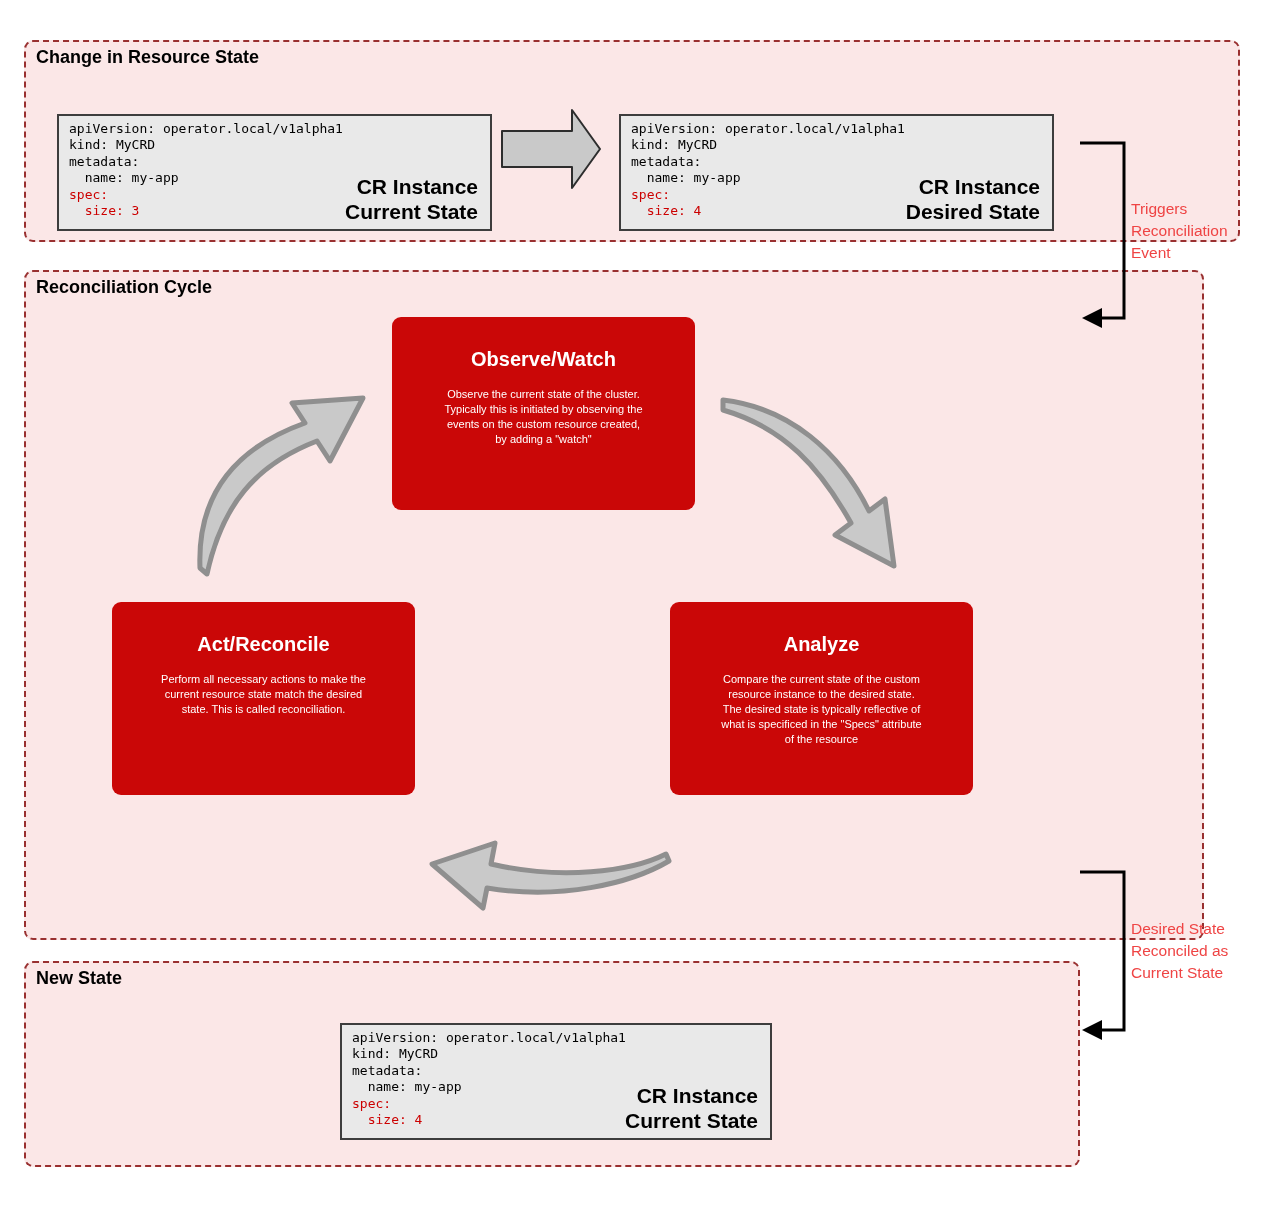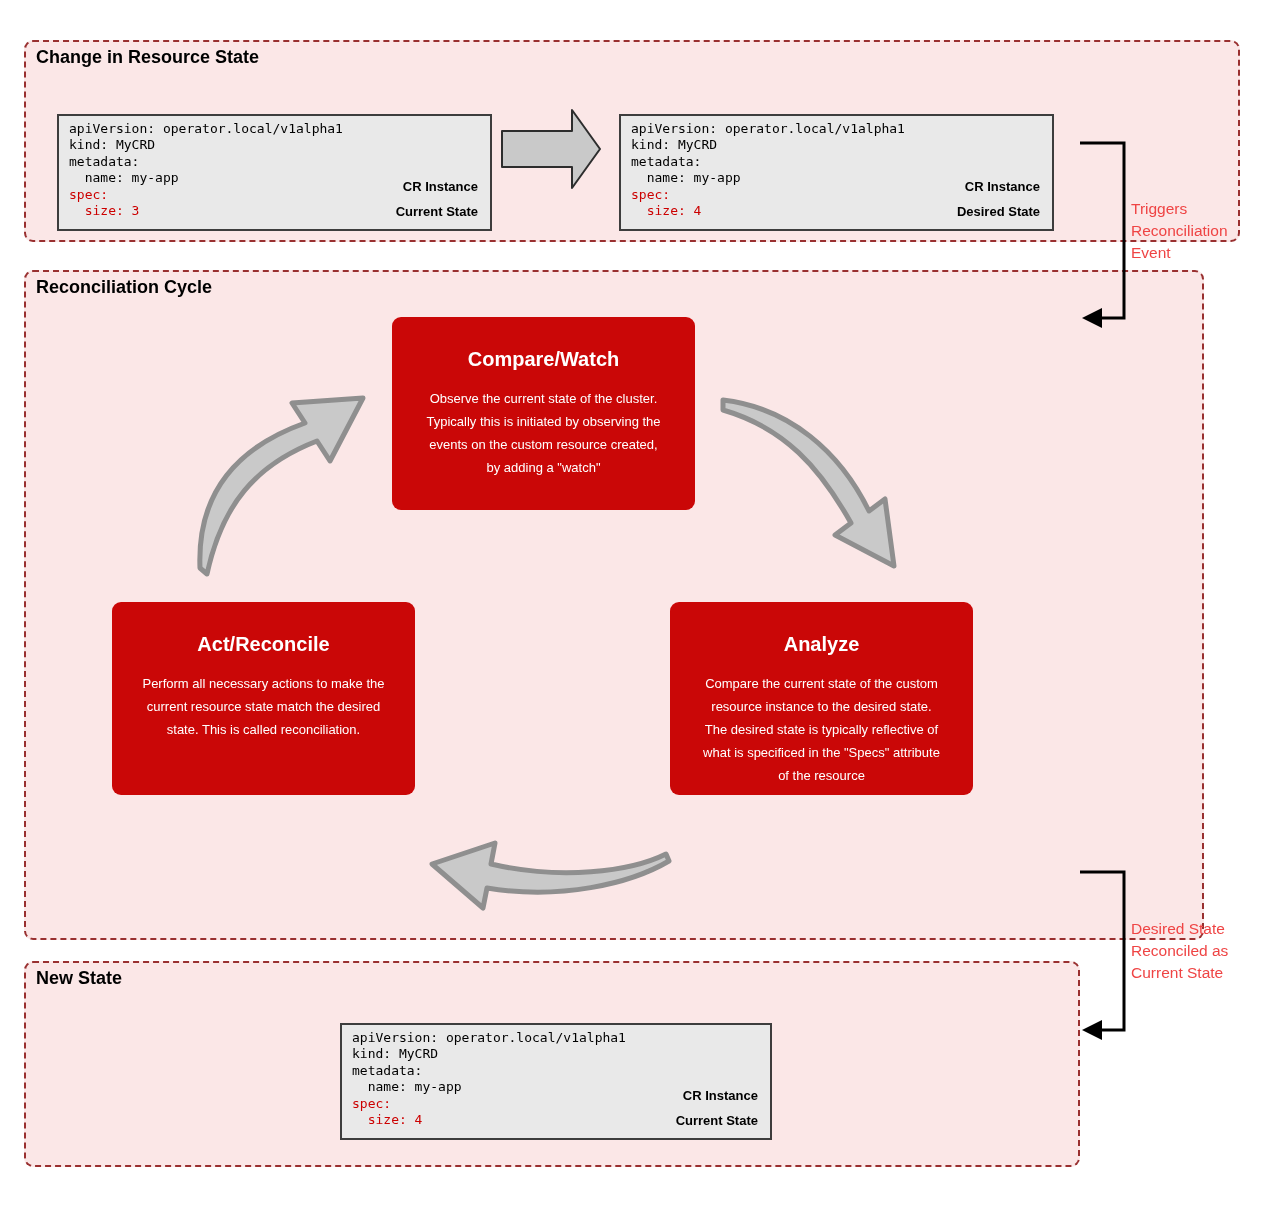--- a/index.html
+++ b/index.html
@@ -18,26 +18,26 @@
           font-family:"Liberation Sans",sans-serif;overflow:hidden;}
   .panel{position:absolute;background:var(--section-bg);
          border:2px dashed var(--section-border);border-radius:9px;box-sizing:border-box;}
   .panel-title{position:absolute;top:5px;left:10px;font-size:18px;font-weight:bold;color:#000;}
   .code-box{position:absolute;background:var(--code-bg);
             border:2px solid var(--code-border);box-sizing:border-box;margin-top:16px;}
   .yaml{position:absolute;top:5px;left:10px;font-family:"DejaVu Sans Mono",monospace;
         font-size:13px;line-height:16.4px;color:#000;}
   .yaml span{display:block;white-space:pre;}
   .yaml .spec{color:var(--code-accent);font-weight:normal;}
-  .cr-label{position:absolute;right:12px;bottom:5px;font-size:13px;line-height:25px;
+  .cr-label{position:absolute;right:12px;bottom:5px;font-size:21px;line-height:25px;
             font-weight:bold;text-align:right;white-space:pre;color:#000;}
   .step{position:absolute;width:303px;height:193px;background:var(--step-bg);
         border-radius:9px;color:#fff;text-align:center;box-sizing:border-box;}
   .step-title{margin-top:31px;font-size:20px;font-weight:bold;}
-  .step-body{margin-top:16px;padding:0 16px;font-size:13px;line-height:23px;white-space:pre-line;}
+  .step-body{margin-top:16px;padding:0 16px;font-size:11px;line-height:15px;white-space:pre-line;}
   .annotation{position:absolute;font-size:15.5px;line-height:22px;white-space:pre;color:#ef4444;}
   .overlay{position:absolute;left:0;top:0;width:1273px;height:1209px;pointer-events:none;}
   .curved{fill:var(--arrow-fill);stroke:var(--arrow-stroke);stroke-width:5;stroke-linejoin:round;}
   .block-arrow{fill:var(--arrow-fill);stroke:#2d2d2d;stroke-width:2;stroke-linejoin:round;}
   .conn{fill:none;stroke:var(--connector);stroke-width:3;}
   .conn-head{fill:var(--connector);}
 </style>
 </head>
 <body>
 
@@ -70,21 +70,21 @@
       </div>
       <div class="cr-label">CR Instance
 Desired State</div>
     </div>
   </div>
 
   <div class="panel" style="left:24px;top:270px;width:1180px;height:670px;">
     <div class="panel-title">Reconciliation Cycle</div>
 
     <div class="step" style="left:366px;top:45px;">
-      <div class="step-title">Compare/Watch</div>
+      <div class="step-title">Observe/Watch</div>
       <div class="step-body">Observe the current state of the cluster.
 Typically this is initiated by observing the
 events on the custom resource created,
 by adding a "watch"</div>
     </div>
 
     <div class="step" style="left:644px;top:330px;">
       <div class="step-title">Analyze</div>
       <div class="step-body">Compare the current state of the custom
 resource instance to the desired state.

